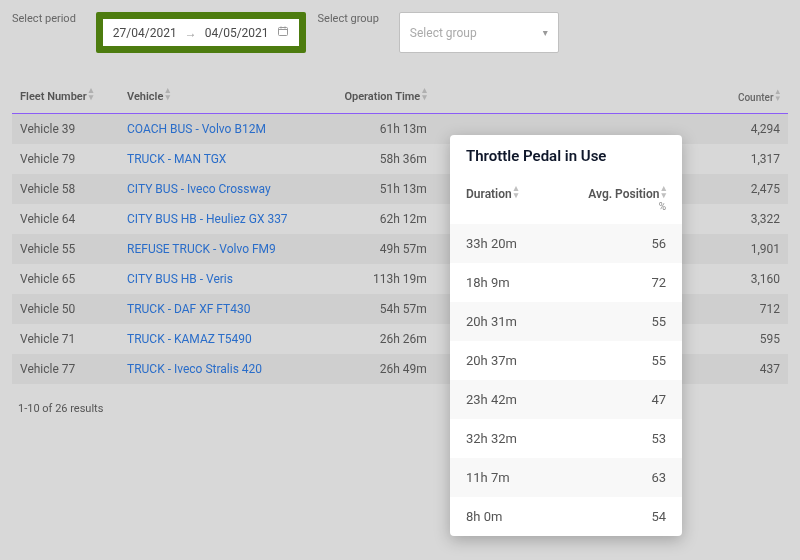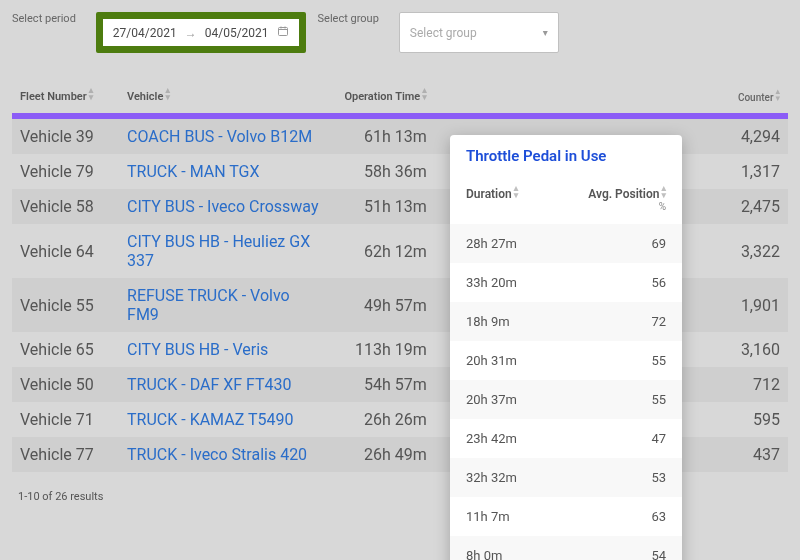--- a/index.html
+++ b/index.html
@@ -28,26 +28,26 @@
     background: #fff; border: 1px solid #c0c0c0;
     padding: 6px 10px; border-radius: 2px; width: 160px;
     color: #aaa;
   }
   .select-group .chev { color: #999; font-size: 10px; }
 
   .table-wrapper { position: relative; }
   table { width: 100%; border-collapse: collapse; table-layout: fixed; }
   th {
     text-align: left; font-weight: 600; font-size: 11px;
-    color: #555; padding: 10px 8px; border-bottom: 6px solid #8b5cf6;
+    color: #555; padding: 10px 8px; border-bottom: 1px solid #8b5cf6;
     background: #d8d8d8;
   }
   th.sub { font-size: 10px; color: #666; font-weight: 500; }
   th .sort-icon { color: #b0b0b0; font-size: 9px; margin-left: 2px; display: inline-block; line-height: 7px; }
-  td { padding: 8px 8px; font-size: 16px; }
+  td { padding: 8px 8px; font-size: 12px; }
   tbody tr:nth-child(odd) td { background: #cfcfcf; }
   tbody tr:nth-child(even) td { background: #d8d8d8; }
   .col-fleet { width: 100px; color: #555; }
   .col-vehicle { width: 200px; }
   .col-vehicle a { color: #2a6dc9; text-decoration: none; cursor: pointer; }
   .col-op { width: 95px; text-align: right; color: #555; }
   .col-dur { width: 100px; text-align: right; }
   .col-avg { width: 120px; text-align: right; }
   .col-counter { width: 110px; text-align: right; color: #555; }
   th.col-op, th.col-dur, th.col-avg, th.col-counter { text-align: right; }
@@ -58,21 +58,21 @@
   .throttle-panel {
     position: absolute;
     top: 58px; left: 438px;
     width: 232px;
     background: #fff;
     border-radius: 4px;
     box-shadow: 0 4px 16px rgba(0,0,0,0.25);
     z-index: 10;
   }
   .throttle-panel .panel-title {
-    font-size: 15px; font-weight: 600; color: #1d4ed8;
+    font-size: 15px; font-weight: 600; color: #0f172a;
     padding: 12px 16px 10px;
   }
   .throttle-panel .panel-head {
     display: flex; padding: 10px 16px 12px;
     font-size: 12px; font-weight: 600; color: #555; justify-content: flex-end;
   }
   .throttle-panel .ph-dur { flex: 1; }
   .throttle-panel .ph-avg { text-align: right; }
   .throttle-panel .ph-avg .pct { display: block; font-size: 10px; font-weight: 400; color: #888; }
   .throttle-panel .panel-row {
@@ -209,24 +209,20 @@
     <div class="results-count">1-10 of 26 results</div>
 
     <div class="throttle-panel">
       <div class="panel-title">Throttle Pedal in Use</div>
       <div class="panel-head">
         <div class="ph-dur"><span>Duration</span><span class="sort-icon">▴<br>▾</span></div>
         <div class="ph-avg"><span>Avg. Position</span><span class="sort-icon">▴<br>▾</span><span class="pct">%</span></div>
       </div>
       <div id="panel-body">
           <div class="panel-row">
-            <div class="pr-dur">28h 27m</div>
-            <div class="pr-avg">69</div>
-          </div>
-          <div class="panel-row">
             <div class="pr-dur">33h 20m</div>
             <div class="pr-avg">56</div>
           </div>
           <div class="panel-row">
             <div class="pr-dur">18h 9m</div>
             <div class="pr-avg">72</div>
           </div>
           <div class="panel-row">
             <div class="pr-dur">20h 31m</div>
             <div class="pr-avg">55</div>

